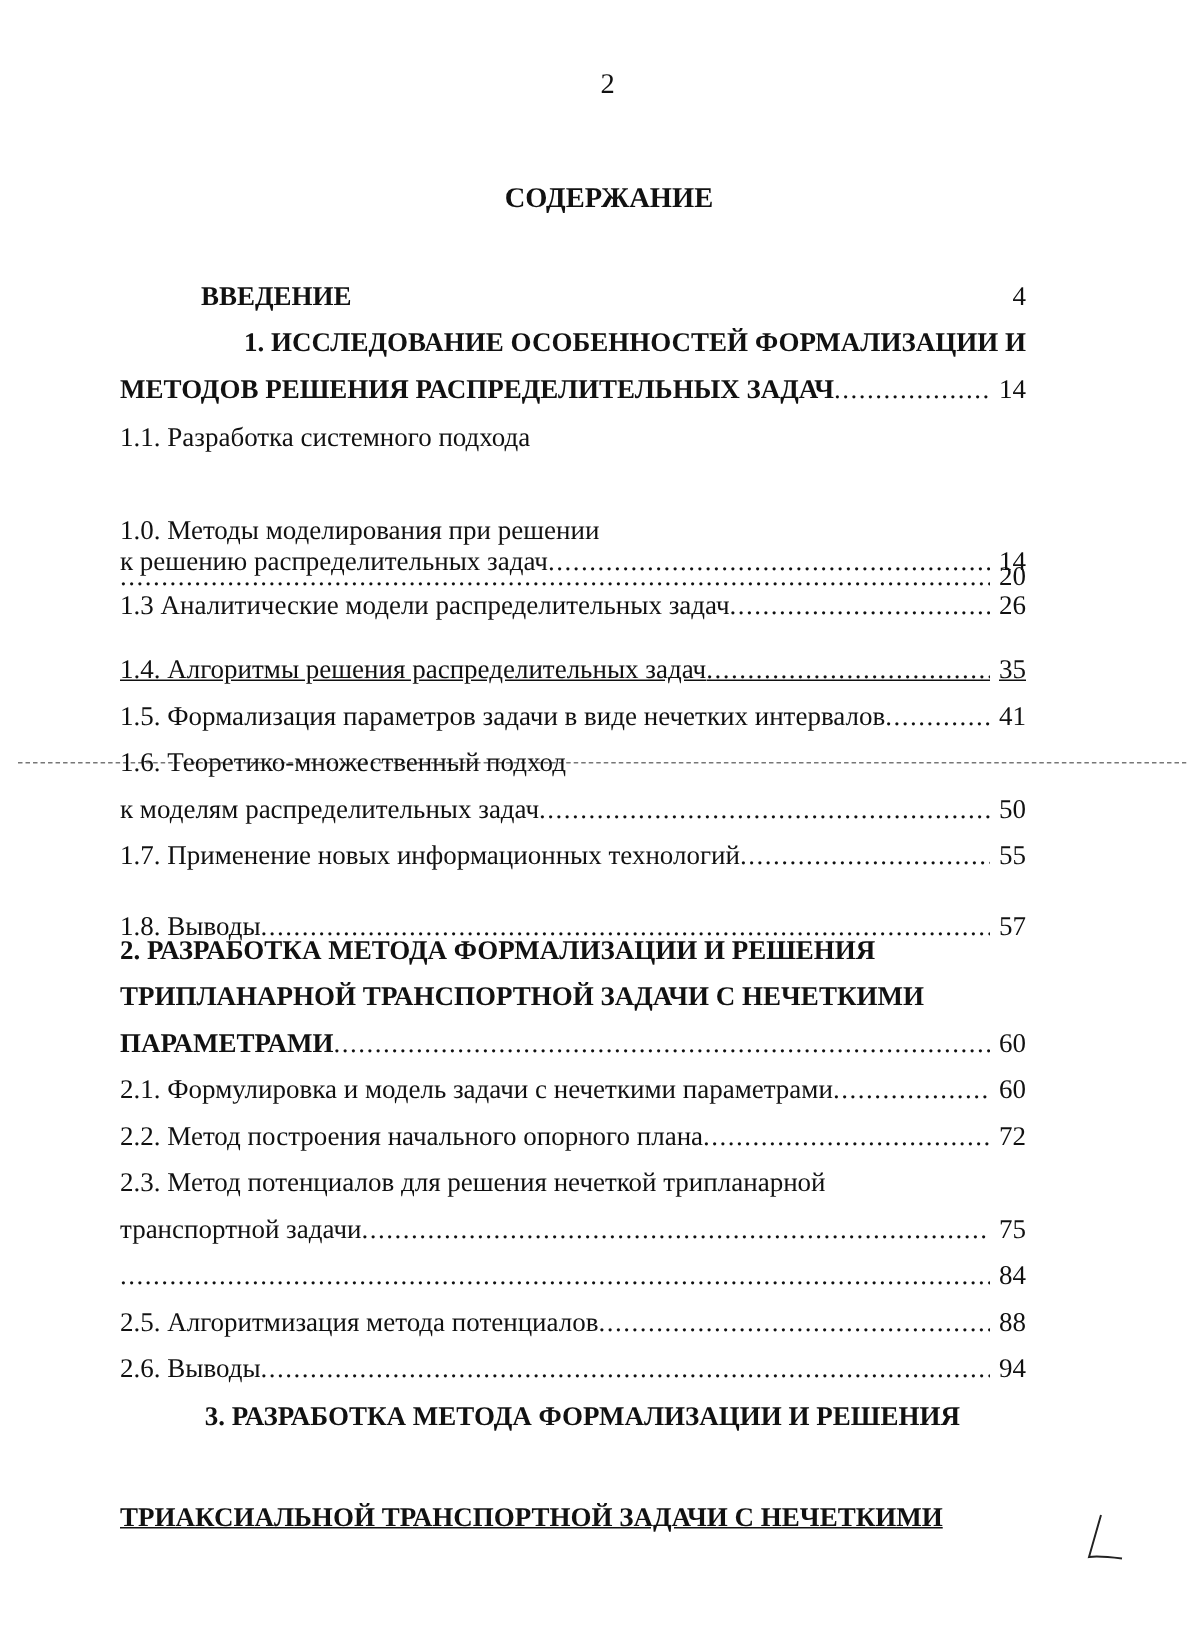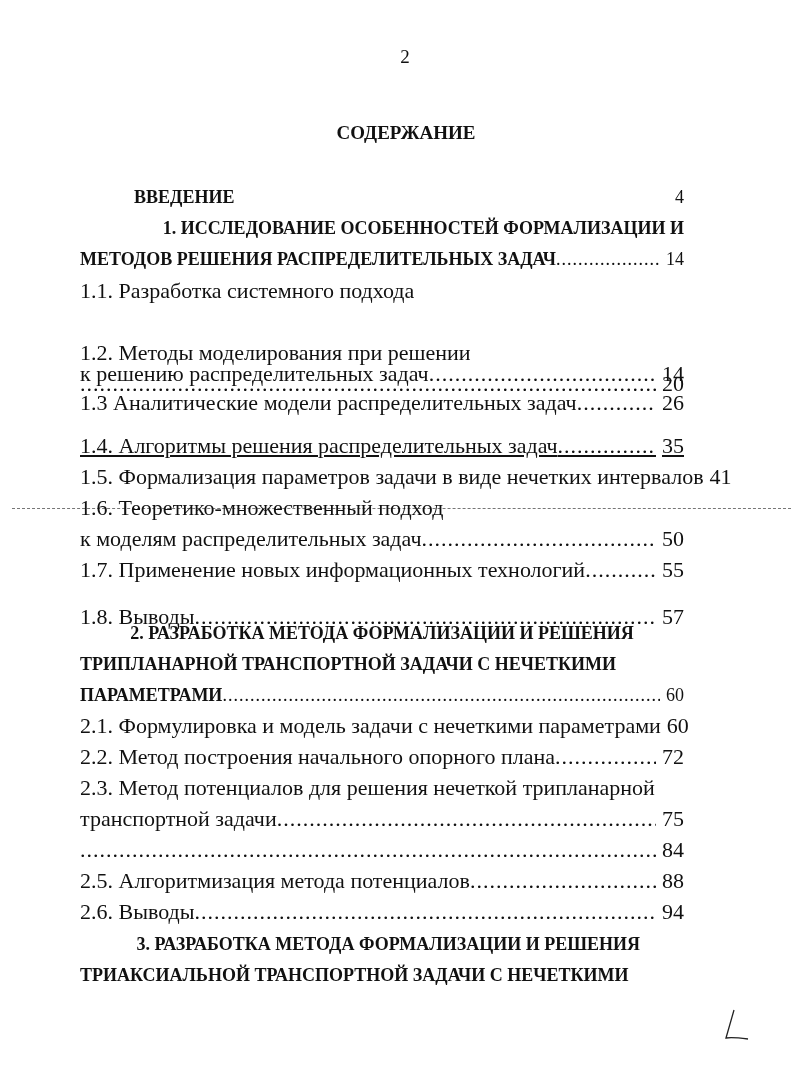--- a/index.html
+++ b/index.html
@@ -1,21 +1,21 @@
 <!DOCTYPE html>
 <html><head>
   <meta charset="utf-8">
   <style>
     html, body { margin: 0; padding: 0; background: #ffffff; }
     body { width: 791px; height: 1085px; position: relative; overflow: hidden;
            font-family: "Liberation Serif", "DejaVu Serif", serif; color: #111; }
     .abs { position: absolute; white-space: nowrap; }
     .pagenum { left: 0; width: 810px; text-align: center; top: 46px; font-size: 19px; }
     .title { left: 0; width: 812px; text-align: center; top: 122px; font-size: 19px; font-weight: bold; }
-    .line { left: 80px; width: 604px; height: 30px; font-size: 22px; line-height: 30px; display: flex; }
+    .line { left: 80px; width: 604px; height: 30px; font-size: 18px; line-height: 30px; display: flex; }
     .line .txt { flex: 0 0 auto; }
     .line .dots { flex: 1 1 auto; overflow: hidden; white-space: nowrap; letter-spacing: 1px; }
     .line .pg { flex: 0 0 auto; padding-left: 6px; text-align: right; }
     .bold { font-weight: bold; font-size: 18px; }
     .indent { padding-left: 54px; }
     .dashes { left: 12px; top: 508px; width: 779px; height: 1px;
               border-top: 1px dashed #777; }
     .mark { left: 720px; top: 1008px; width: 30px; height: 36px; }
   </style>
 </head>
@@ -42,21 +42,21 @@
 <div class="abs line" style="top:276px;">
   <span class="txt">1.1. Разработка системного подхода</span>
 </div>
 <div class="abs line" style="top:323px;margin-top:36px;">
   <span class="txt">к решению распределительных задач</span>
   <span class="dots">................................................................................................................................................</span>
   <span class="pg">14</span>
 </div>
 
 <div class="abs line" style="top:338px;">
-  <span class="txt">1.2. Методы моделирования при решении</span>
+  <span class="txt">1.0. Методы моделирования при решении</span>
 </div>
 <div class="abs line" style="top:369px;">
   <span class="dots">................................................................................................................................................</span>
   <span class="pg">20</span>
 </div>
 
 <div class="abs line" style="top:388px;">
   <span class="txt">1.3 Аналитические модели распределительных задач</span>
   <span class="dots">................................................................................................................................................</span>
   <span class="pg">26</span>
@@ -86,21 +86,21 @@
   <span class="txt">1.7. Применение новых информационных технологий</span>
   <span class="dots">................................................................................................................................................</span>
   <span class="pg">55</span>
 </div>
 <div class="abs line" style="top:586px;margin-top:16px;">
   <span class="txt">1.8. Выводы</span>
   <span class="dots">................................................................................................................................................</span>
   <span class="pg">57</span>
 </div>
 
-<div class="abs line bold" style="top:618px; justify-content:center;">
+<div class="abs line bold" style="top:618px; justify-content:flex-start;">
   <span class="txt">2. РАЗРАБОТКА МЕТОДА ФОРМАЛИЗАЦИИ И РЕШЕНИЯ</span>
 </div>
 <div class="abs line bold" style="top:649px;">
   <span class="txt">ТРИПЛАНАРНОЙ ТРАНСПОРТНОЙ ЗАДАЧИ С НЕЧЕТКИМИ</span>
 </div>
 <div class="abs line bold" style="top:680px;">
   <span class="txt">ПАРАМЕТРАМИ</span>
   <span class="dots" style="font-weight:normal;">................................................................................................................................................</span>
   <span class="pg" style="font-weight:normal;">60</span>
 </div>
@@ -134,19 +134,19 @@
 </div>
 <div class="abs line" style="top:897px;">
   <span class="txt">2.6. Выводы</span>
   <span class="dots">................................................................................................................................................</span>
   <span class="pg">94</span>
 </div>
 
 <div class="abs line bold" style="top:929px; justify-content:flex-end; width:560px;">
   <span class="txt">3. РАЗРАБОТКА МЕТОДА ФОРМАЛИЗАЦИИ И РЕШЕНИЯ</span>
 </div>
-<div class="abs line bold" style="top:960px;">
+<div class="abs line bold" style="top:996px;text-decoration:underline;">
   <span class="txt">ТРИАКСИАЛЬНОЙ ТРАНСПОРТНОЙ ЗАДАЧИ С НЕЧЕТКИМИ</span>
 </div>
 
 <svg class="abs mark" viewBox="0 0 30 36">
   <path d="M14 2 L6 30 Q12 29 28 31" stroke="#222" stroke-width="1.3" fill="none"></path>
 </svg>
 
 </body></html>

